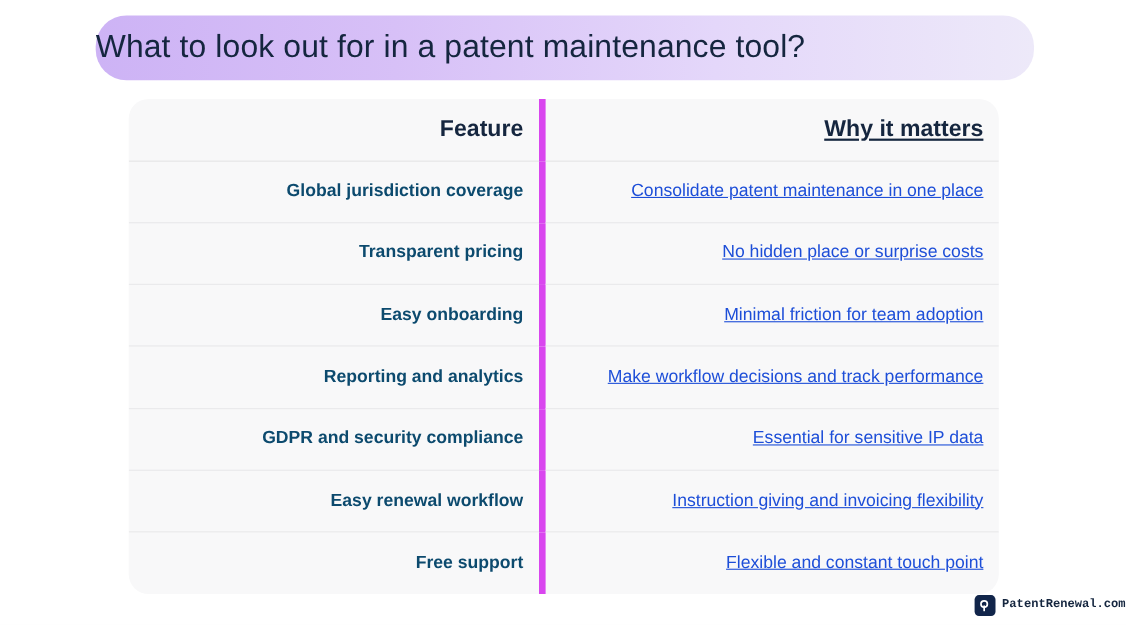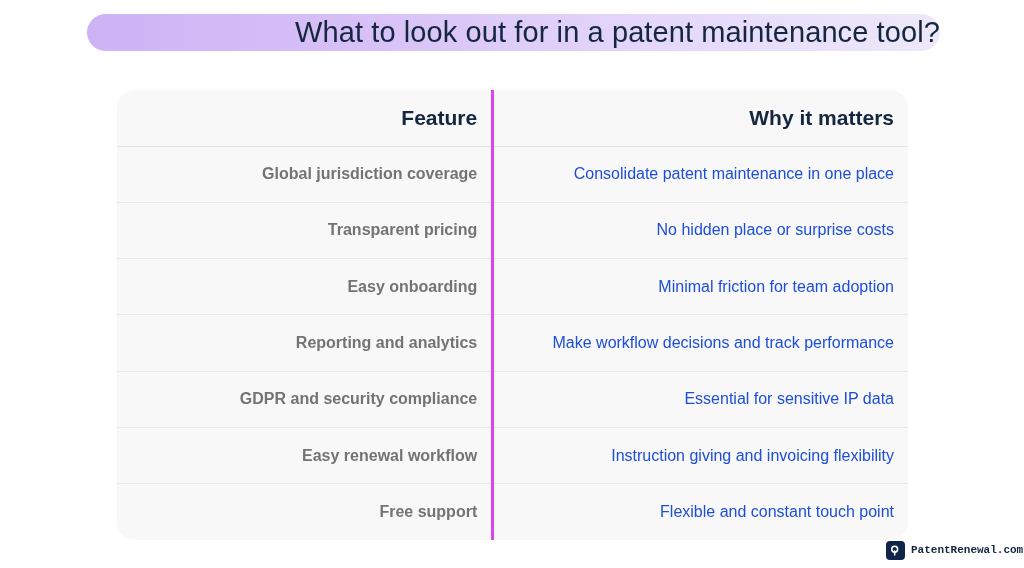--- a/index.html
+++ b/index.html
@@ -14,26 +14,26 @@
     overflow: hidden;
     position: relative;
   }
 
   
   #title-banner {
     position: absolute;
     left: 87px;
     top: 14px;
     width: 853px;
-    height: 37px;
+    height: 59px;
     border-radius: 28px;
     background: linear-gradient(90deg, #cdb3f5 0%, #d7c0f7 32%, #e4d7fa 66%, #ede9f9 100%);
     display: flex;
     align-items: center;
-    justify-content: flex-end;
+    justify-content: flex-start;
     box-sizing: border-box;
   }
   #title-banner .title-text {
     font-size: 29px;
     font-weight: 400;
     color: #15263f;
     letter-spacing: 0.1px;
     line-height: 1;
     white-space: nowrap;
   }
@@ -69,35 +69,36 @@
 
   .tbl thead th {
     height: 56px;
     font-size: 21px;
     font-weight: bold;
     color: #15263f;
     border-bottom: 1px solid #e4e4e6;
   }
   .tbl thead th.c-why,
   .tbl tbody td.c-why {
-    border-left: 3px solid #d946ef;
+    border-left: 6px solid #d946ef;
+    text-decoration: underline;
   }
 
   .tbl tbody tr { height: 56px; }
   .tbl tbody tr td {
     border-bottom: 1px solid #e8e8ea;
   }
   .tbl tbody tr:last-child td {
     border-bottom: none;
   }
 
   .cell-feature {
     font-size: 16px;
     font-weight: bold;
-    color: #737373;
+    color: #0c4a6e;
     white-space: nowrap;
   }
   .cell-why {
     font-size: 16px;
     font-weight: 400;
     color: #1d4ed8;
     white-space: nowrap;
   }
 
   

